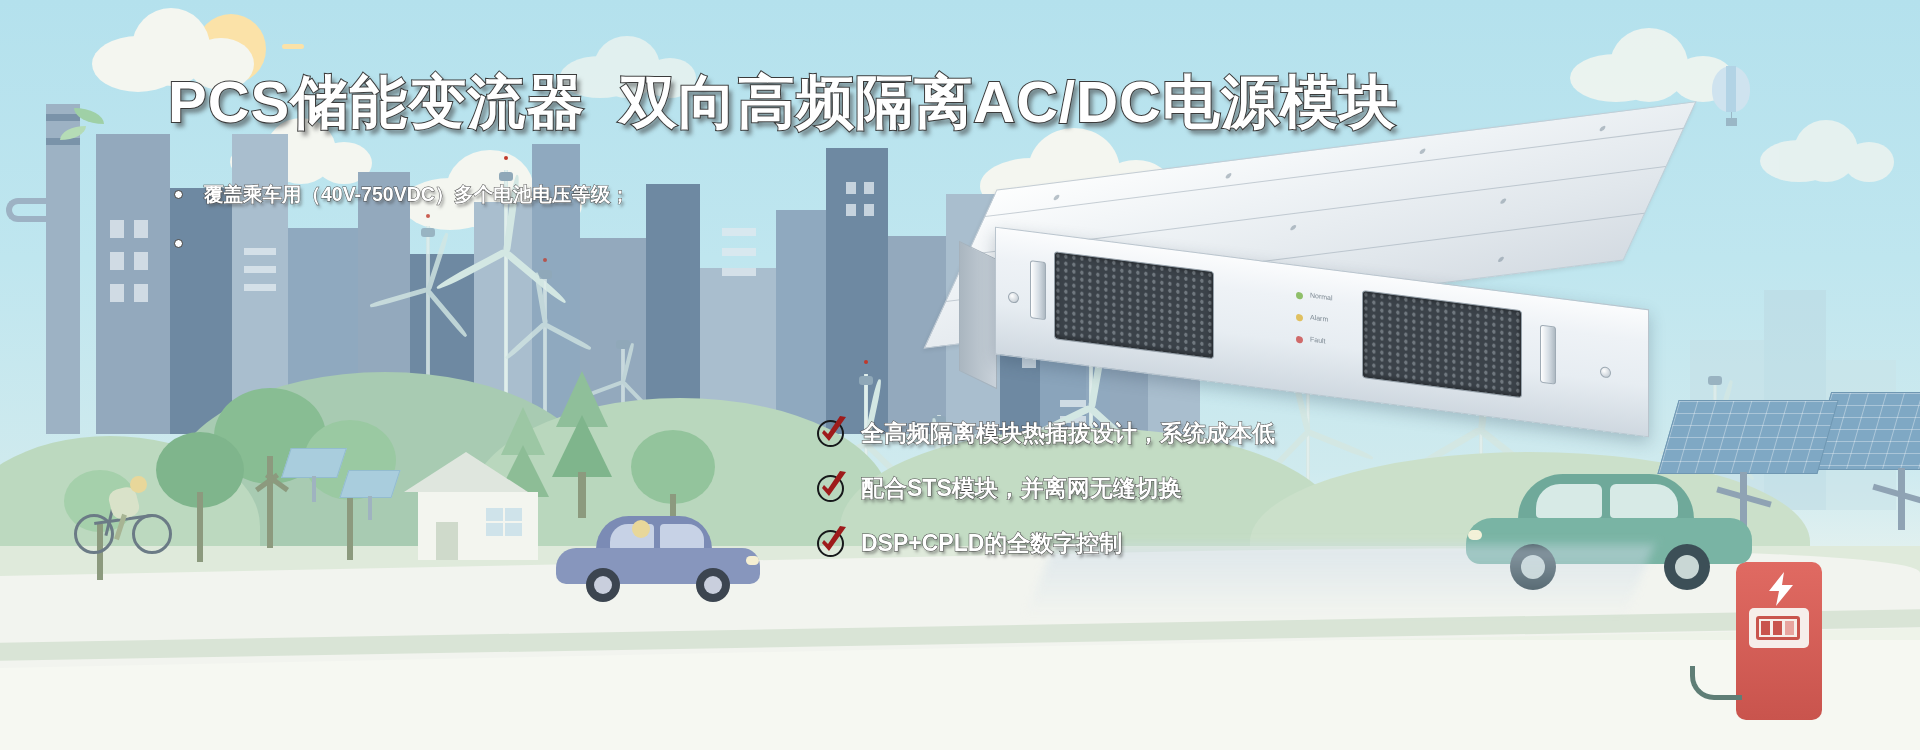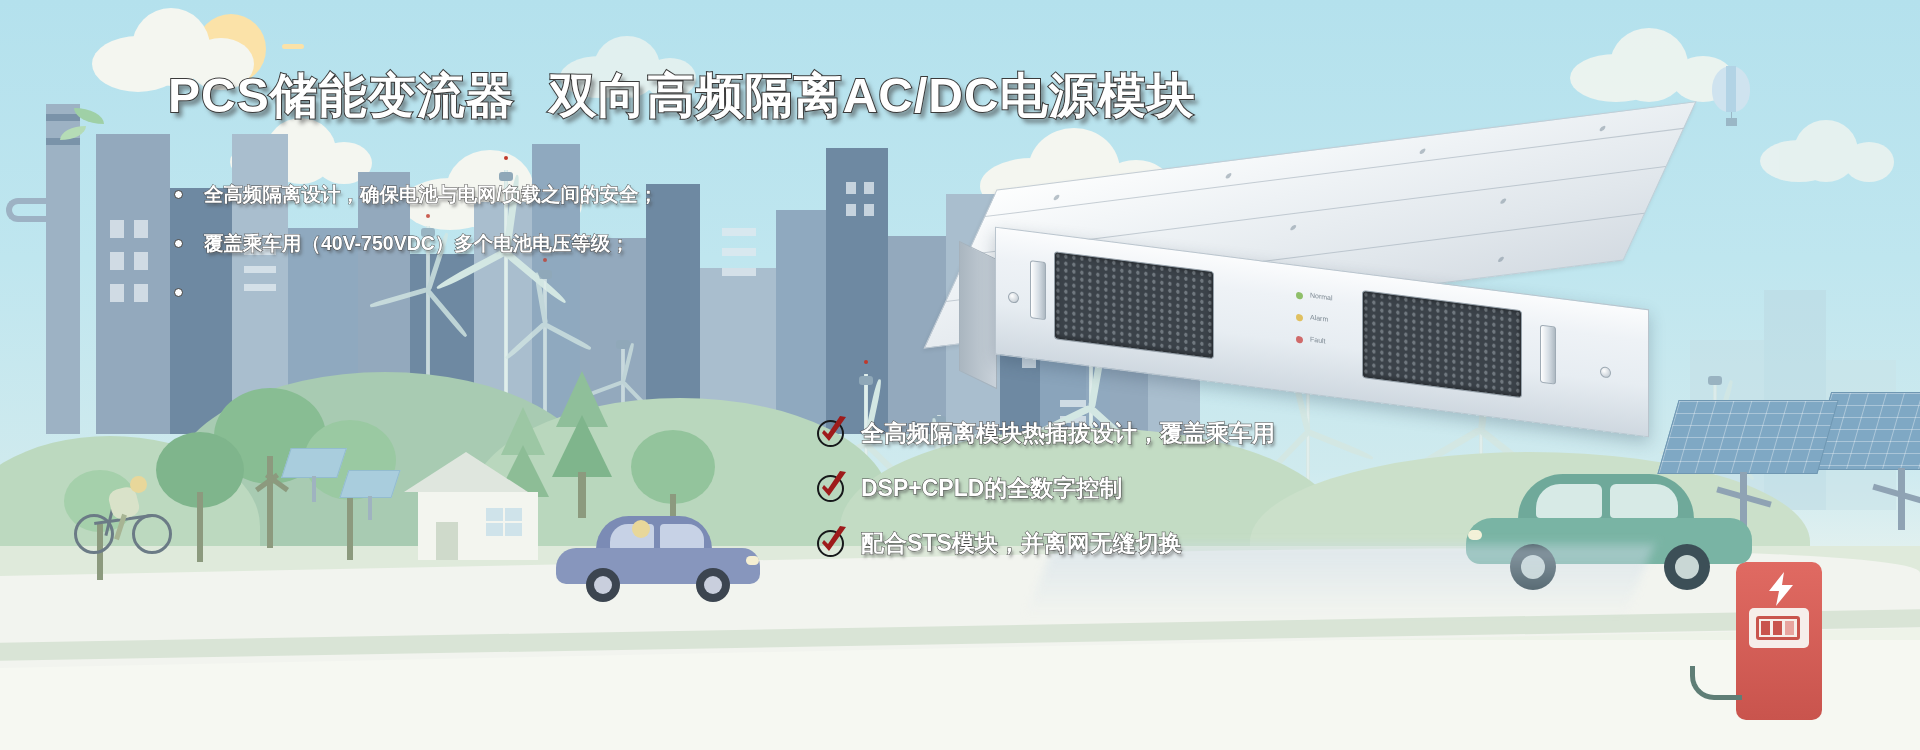--- a/index.html
+++ b/index.html
@@ -96,21 +96,21 @@
   .solarsm .lg { position:absolute; background:#9fb3c0; }
 
   
   .car { position:absolute; }
   .bike { position:absolute; }
   .charger { position:absolute; }
 
   
   .headline {
     position:absolute; left:168px; top:64px;
-    font-size:48px; font-weight:bold; letter-spacing:1px;
+    font-size:58px; font-weight:bold; letter-spacing:1px;
     color:#ffffff; white-space:nowrap;
     -webkit-text-stroke: 2px #3b3b3b;
     paint-order: stroke fill;
     text-shadow: 4px 5px 4px rgba(60,60,60,.55);
   }
   .headline .gap { display:inline-block; width:34px; }
 
   .bullets { position:absolute; left:170px; top:182px; width:700px; }
   .bullet { position:relative; margin-bottom:24px; padding-left:34px;
             font-size:19.5px; font-weight:bold; line-height:25px; color:#ffffff;
@@ -554,54 +554,50 @@
     </div>
   </div>
 
   <div class="headline">
     <span>PCS储能变流器</span><span class="gap"></span><span>双向高频隔离AC/DC电源模块</span>
   </div>
 
   <div class="bullets">
     <div class="bullet">
       <span class="dot"></span>
-      <span>全高频隔离设计，确保电池与电网/负载之间的安全；</span>
-    </div>
-    <div class="bullet">
-      <span class="dot"></span>
       <span>覆盖乘车用（40V-750VDC）多个电池电压等级；</span>
     </div>
     <div class="bullet" style="width:530px;">
       <span class="dot"></span>
     </div>
   </div>
 
   <div class="checks">
     <div class="checkrow">
       <span class="ck">
         <span class="ring"></span>
         <svg width="34" height="34" viewBox="0 0 34 34">
           <path d="M6 18 L13 26 L30 2 L24 1 L12 19 L8 15 Z" fill="#9e1b1b"></path>
         </svg>
       </span>
-      <span>全高频隔离模块热插拔设计，覆盖乘车用</span>
+      <span>全高频隔离模块热插拔设计，系统成本低</span>
+    </div>
+    <div class="checkrow">
+      <span class="ck">
+        <span class="ring"></span>
+        <svg width="34" height="34" viewBox="0 0 34 34">
+          <path d="M6 18 L13 26 L30 2 L24 1 L12 19 L8 15 Z" fill="#9e1b1b"></path>
+        </svg>
+      </span>
+      <span>配合STS模块，并离网无缝切换</span>
     </div>
     <div class="checkrow">
       <span class="ck">
         <span class="ring"></span>
         <svg width="34" height="34" viewBox="0 0 34 34">
           <path d="M6 18 L13 26 L30 2 L24 1 L12 19 L8 15 Z" fill="#9e1b1b"></path>
         </svg>
       </span>
       <span>DSP+CPLD的全数字控制</span>
     </div>
-    <div class="checkrow">
-      <span class="ck">
-        <span class="ring"></span>
-        <svg width="34" height="34" viewBox="0 0 34 34">
-          <path d="M6 18 L13 26 L30 2 L24 1 L12 19 L8 15 Z" fill="#9e1b1b"></path>
-        </svg>
-      </span>
-      <span>配合STS模块，并离网无缝切换</span>
-    </div>
   </div>
 
 </div>
 
 </body></html>

